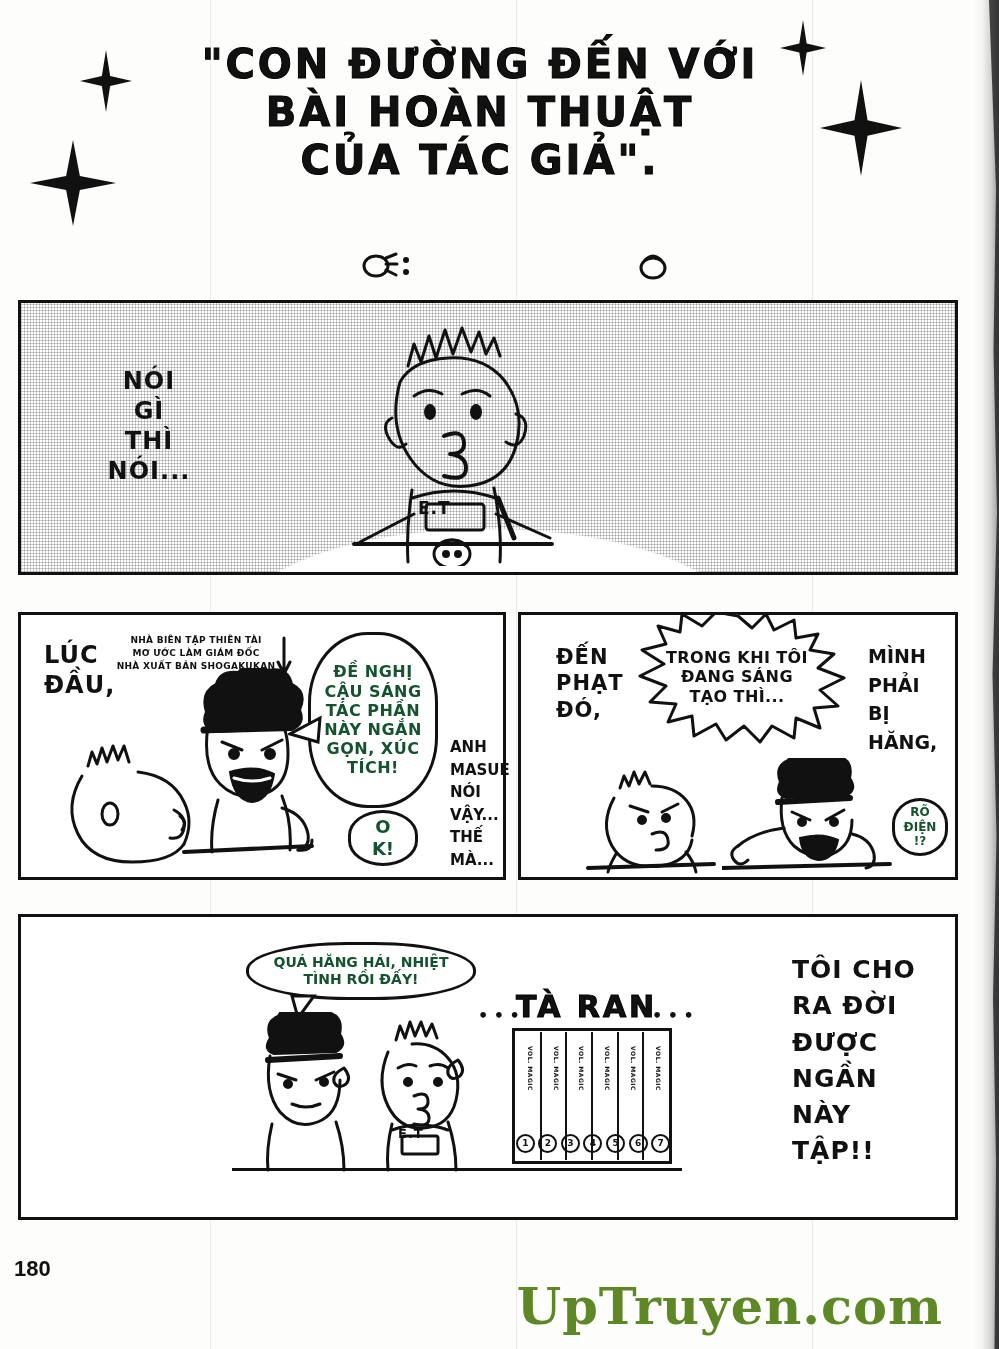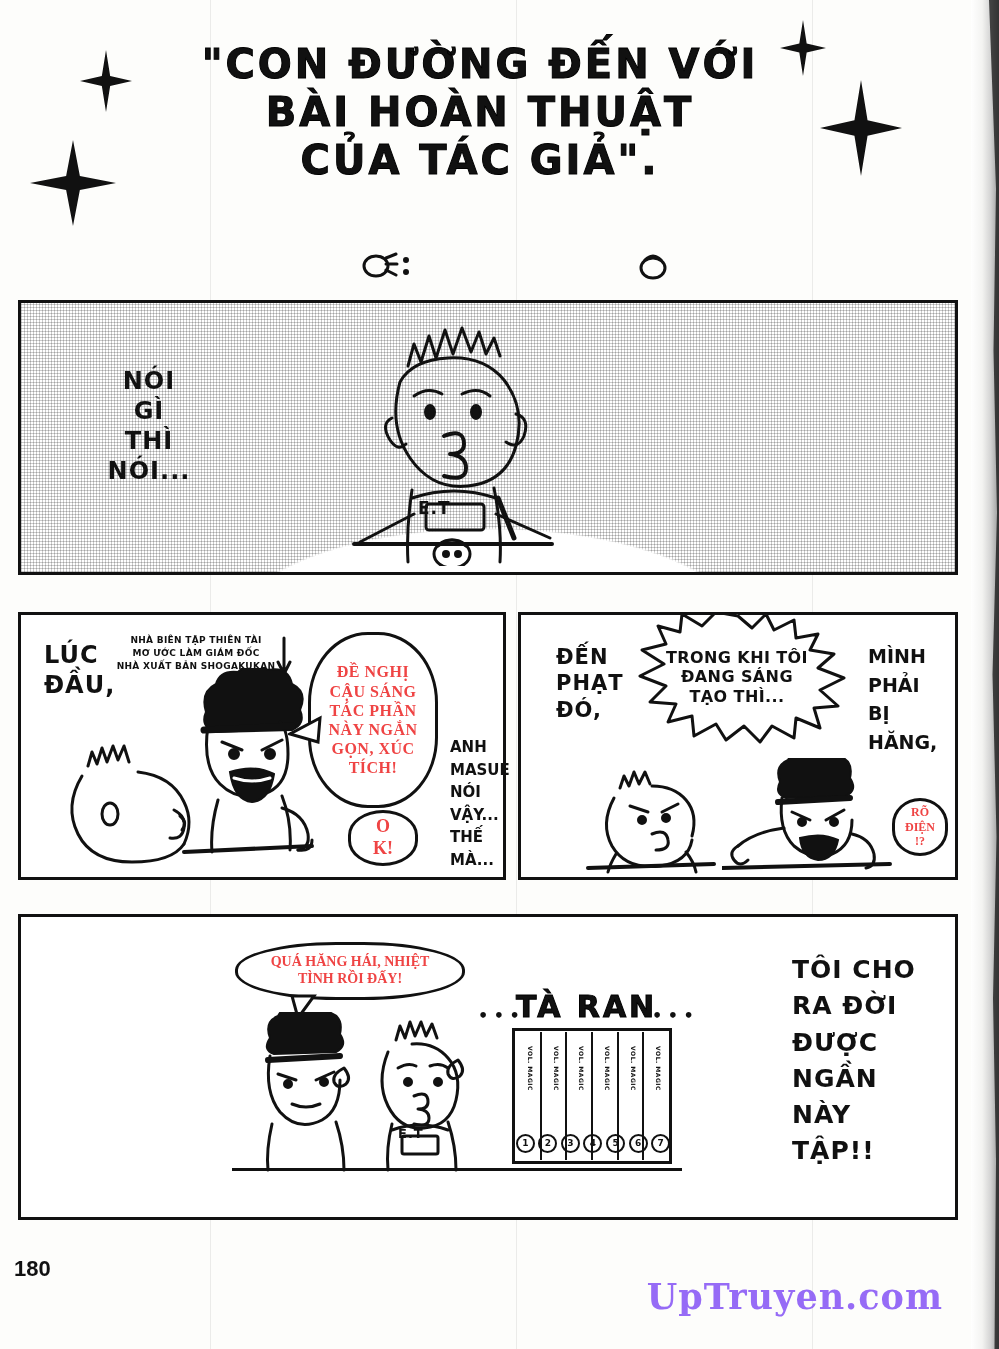--- a/index.html
+++ b/index.html
@@ -75,24 +75,23 @@
   }
   .speech{
     position:absolute;
     border:3px solid #111;
     background:#fff;
     border-radius:50%/45%;
     box-sizing:border-box;
     display:flex;align-items:center;justify-content:center;
     text-align:center;
     font-weight:bold;
-    color:#ef4444;
+    color:#14532d;
     line-height:1.2;
     white-space:pre-line;
-    font-family:Liberation Serif, serif;
   }
   .speech.rect{border-radius:18px;}
   .burst{
     position:absolute;
     background:#fff;
     border:0;
     color:#111;
     font-weight:bold;
     display:flex;align-items:center;justify-content:center;
     text-align:center;
@@ -106,21 +105,21 @@
   .ink-fill{stroke:#111;fill:#111;stroke-width:2;}
 
   .page-number{
     position:absolute;left:14px;top:1256px;
     font-size:22px;font-weight:bold;color:#111;
     font-family:"Liberation Sans", sans-serif;
   }
   .watermark{
     position:absolute;right:56px;top:1276px;
     font-family:"DejaVu Serif", serif;
-    font-size:35px;font-weight:bold;color:#8b5cf6;
+    font-size:51px;font-weight:bold;color:#4d7c0f;
     letter-spacing:1px;
     opacity:.9;
   }
 </style>
 </head>
 <body>
 
 <div class="page">
 
   <div class="scan-edge"></div>
@@ -310,21 +309,21 @@
     <path class="ink" d="M0 110 l168 -4" style="stroke-width:4"></path>
   </svg>
 
   <div class="speech" style="left:892px;top:798px;width:56px;height:58px;font-size:12px;">RÕ
 ĐIỆN
 !?</div>
 
   <div class="panel" style="left:18px;top:914px;width:940px;height:306px;"></div>
 
 
-  <div class="speech rect" style="left:235px;top:942px;width:230px;height:58px;font-size:14px;border-radius:44%/48%;">QUÁ HĂNG HÁI, NHIỆT
+  <div class="speech rect" style="left:246px;top:942px;width:230px;height:58px;font-size:14px;border-radius:44%/48%;">QUÁ HĂNG HÁI, NHIỆT
 TÌNH RỒI ĐẤY!</div>
   <svg class="fig" style="left:288px;top:994px;width:30px;height:26px;" viewBox="0 0 30 26">
     <path d="M4 2 L26 2 L10 24 Z" fill="#fff" stroke="#111" stroke-width="3"></path>
   </svg>
 
   <svg class="fig" style="left:248px;top:1012px;width:110px;height:160px;" viewBox="0 0 110 160">
     <path class="ink-fill" d="M22 26 q-6 -16 8 -22 q6 -12 22 -8 q16 -8 28 4 q16 4 12 22 q8 12 -4 18 l-62 2 q-12 -4 -4 -16z"></path>
     <path class="ink" d="M22 44 q-6 36 10 56 q18 20 42 8 q18 -10 18 -40"></path>
     <path class="ink" d="M20 48 l72 -4" style="stroke-width:6"></path>
     <path class="ink" d="M30 62 l18 6 M86 60 l-18 8"></path>

